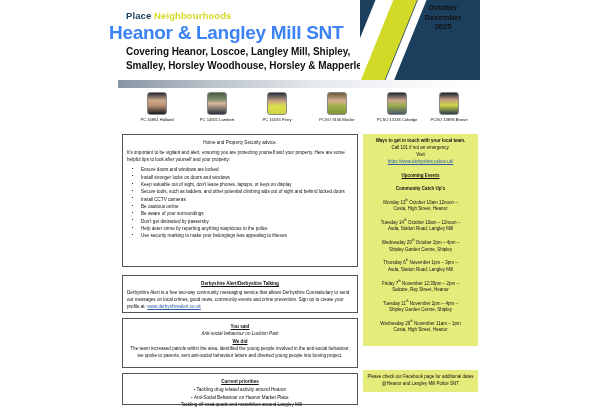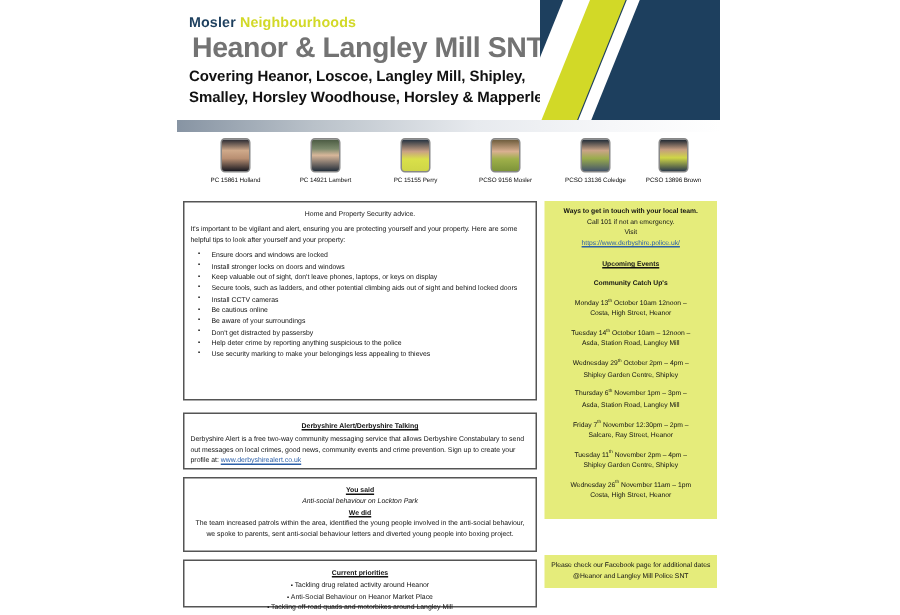--- a/index.html
+++ b/index.html
@@ -25,22 +25,22 @@
   .stripe.w2 { left:40px;  background:#ffffff; width:8px; }
   .hdr-date {
     position:absolute; left:52px; top:3px; width:62px;
     text-align:center; font-size:7.5px; font-weight:bold;
     color:#111; line-height:1.28; z-index:5;
   }
   .safer-line { position:absolute; left:126px; top:10px; font-size:9.5px; font-weight:bold; letter-spacing:.1px; }
   .safer-line .s1 { color:#1d3f5e; }
   .safer-line .s2 { color:#d2d927;text-align:center; }
   .hdr-title {
-    position:absolute; left:128px; top:22px;
-    font-size:19px; font-weight:bold; color:#737373; letter-spacing:-0.3px;
+    position:absolute; left:109px; top:22px;
+    font-size:19px; font-weight:bold; color:#3b82f6; letter-spacing:-0.3px;
   }
   .hdr-sub {
     position:absolute; left:126px; top:45px; width:250px;
     font-size:10px; font-weight:bold; color:#111; line-height:1.35; letter-spacing:-.05px;
   }
   .grad-bar {
     position:absolute; left:118px; top:80px; width:362px; height:8px;
     background:linear-gradient(90deg,#8794a3 0%, #b9c1c9 25%, #e7eaee 55%, #f6f7f9 80%, #ffffff 100%);
   }
 
@@ -83,31 +83,36 @@
   .p1 { padding:4px 4px 5px 4px; }
 </style>
 </head>
 <body>
 
 <div class="page">
 
   <div class="header">
 
     <div class="safer-line">
-      <span class="s1">Mosler</span>
+      <span class="s1">Place</span>
       <span class="s2">Neighbourhoods</span>
     </div>
 
     <div class="hdr-title">Heanor &amp; Langley Mill SNT</div>
     <div class="hdr-sub">Covering Heanor, Loscoe, Langley Mill, Shipley, Smalley, Horsley Woodhouse, Horsley &amp; Mapperley</div>
 
     <div class="hdr-banner">
       <div class="stripe w1"></div>
       <div class="stripe y1"></div>
       <div class="stripe w2"></div>
+      <div class="hdr-date">
+        <div>October</div>
+        <div>December</div>
+        <div>2025</div>
+      </div>
     </div>
 
     <div class="grad-bar"></div>
   </div>
 
   <div class="officers">
     <div class="officer" style="left:8px;top:2px;">
       <div class="photo" style="background:linear-gradient(180deg,#2a2a32 0%,#cfa98a 35%,#b98f72 60%,#1b1b22 100%);"></div>
       <div class="nm">PC 15861 Holland</div>
     </div>

